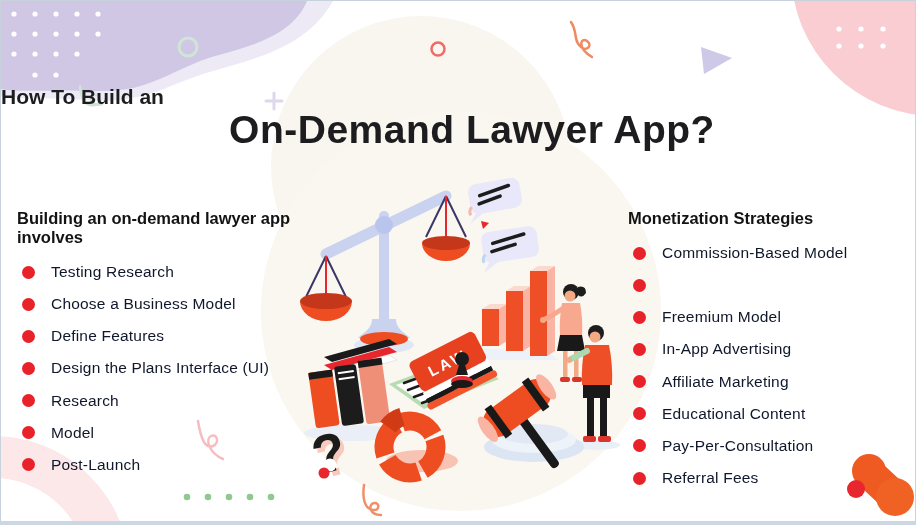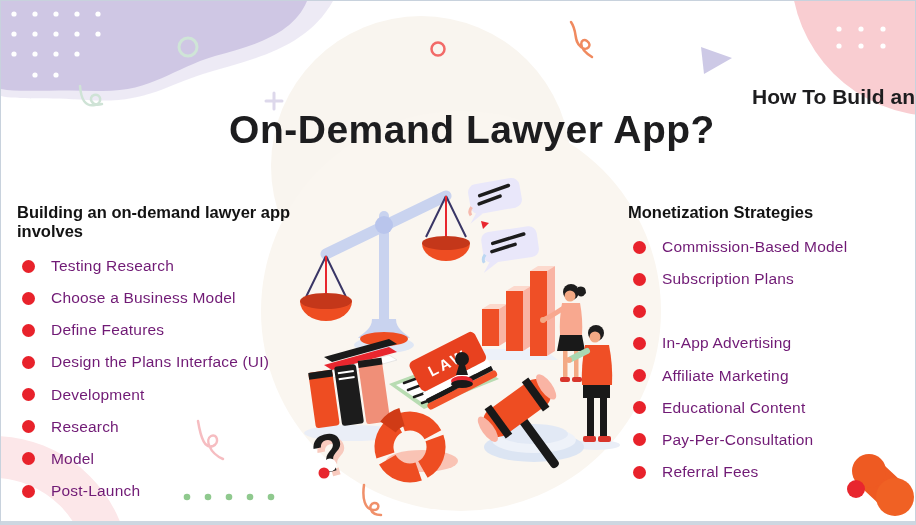--- a/index.html
+++ b/index.html
@@ -12,35 +12,35 @@
   .page{
     position:relative;width:916px;height:525px;background:#ffffff;
     border:1px solid var(--border);border-bottom:4px solid #cdd7e1;
     box-sizing:border-box;overflow:hidden;
     font-family:"Liberation Sans",sans-serif;
   }
   svg{display:block}
   .bg{position:absolute;left:0;top:0;z-index:0;}
   .illus{position:absolute;left:293px;top:158px;z-index:1;}
   .title-sm{
-    position:absolute;top:84px;left:0;width:100%;text-align:right;
+    position:absolute;top:84px;left:0;width:100%;text-align:left;
     font-size:21px;font-weight:700;color:var(--title-text);z-index:2;
   }
   .title-lg{
     position:absolute;top:107px;left:0;width:100%;text-align:center;
     font-size:39px;font-weight:700;letter-spacing:.5px;color:var(--title-text);z-index:2;padding-left:14px;
   }
-  .list{position:absolute;top:202px;width:310px;z-index:2;}
+  .list{position:absolute;top:208px;width:310px;z-index:2;}
   .list.left{left:16px;}
   .list.right{left:627px;}
   .list-header{font-size:16.5px;font-weight:700;color:#131313;margin:0 0 9px 0;}
   .list ul{list-style:none;margin:0;padding:0 0 0 5px;}
   .list li{display:flex;align-items:center;height:32.15px;}
   .dot{width:13px;height:13px;border-radius:50%;background:var(--accent-red);margin-right:16px;flex:none;}
-  .txt{font-size:15.5px;color:#701a75;letter-spacing:.2px;}
+  .txt{font-size:15.5px;color:#0f172a;letter-spacing:.2px;}
 </style>
 </head>
 <body>
 
 <div class="page">
 
   <svg class="bg" width="916" height="525" viewBox="0 0 916 525">
 
     <circle cx="420" cy="165" r="150" fill="#f9f5ef"></circle>
     <circle cx="460" cy="310" r="200" fill="#faf6f0"></circle>
@@ -286,24 +286,20 @@
       <li>
           <span class="dot"></span>
           <span class="txt">Define Features</span>
         </li>
       <li>
           <span class="dot"></span>
           <span class="txt">Design the Plans Interface (UI)</span>
         </li>
       <li>
           <span class="dot"></span>
-          <span class="txt">Development</span>
-        </li>
-      <li>
-          <span class="dot"></span>
           <span class="txt">Research</span>
         </li>
       <li>
           <span class="dot"></span>
           <span class="txt">Model</span>
         </li>
       <li>
           <span class="dot"></span>
           <span class="txt">Post-Launch</span>
         </li>
@@ -312,24 +308,24 @@
 
   <div class="list right">
     <h3 class="list-header">Monetization Strategies</h3>
     <ul>
       <li>
           <span class="dot"></span>
           <span class="txt">Commission-Based Model</span>
         </li>
       <li>
           <span class="dot"></span>
-          <span class="txt">Subscription Plans</span>
-        </li>
-      <li>
-          <span class="dot"></span>
+        </li>
+      <li>
+          <span class="dot"></span>
+          <span class="txt">Freemium Model</span>
         </li>
       <li>
           <span class="dot"></span>
           <span class="txt">In-App Advertising</span>
         </li>
       <li>
           <span class="dot"></span>
           <span class="txt">Affiliate Marketing</span>
         </li>
       <li>

